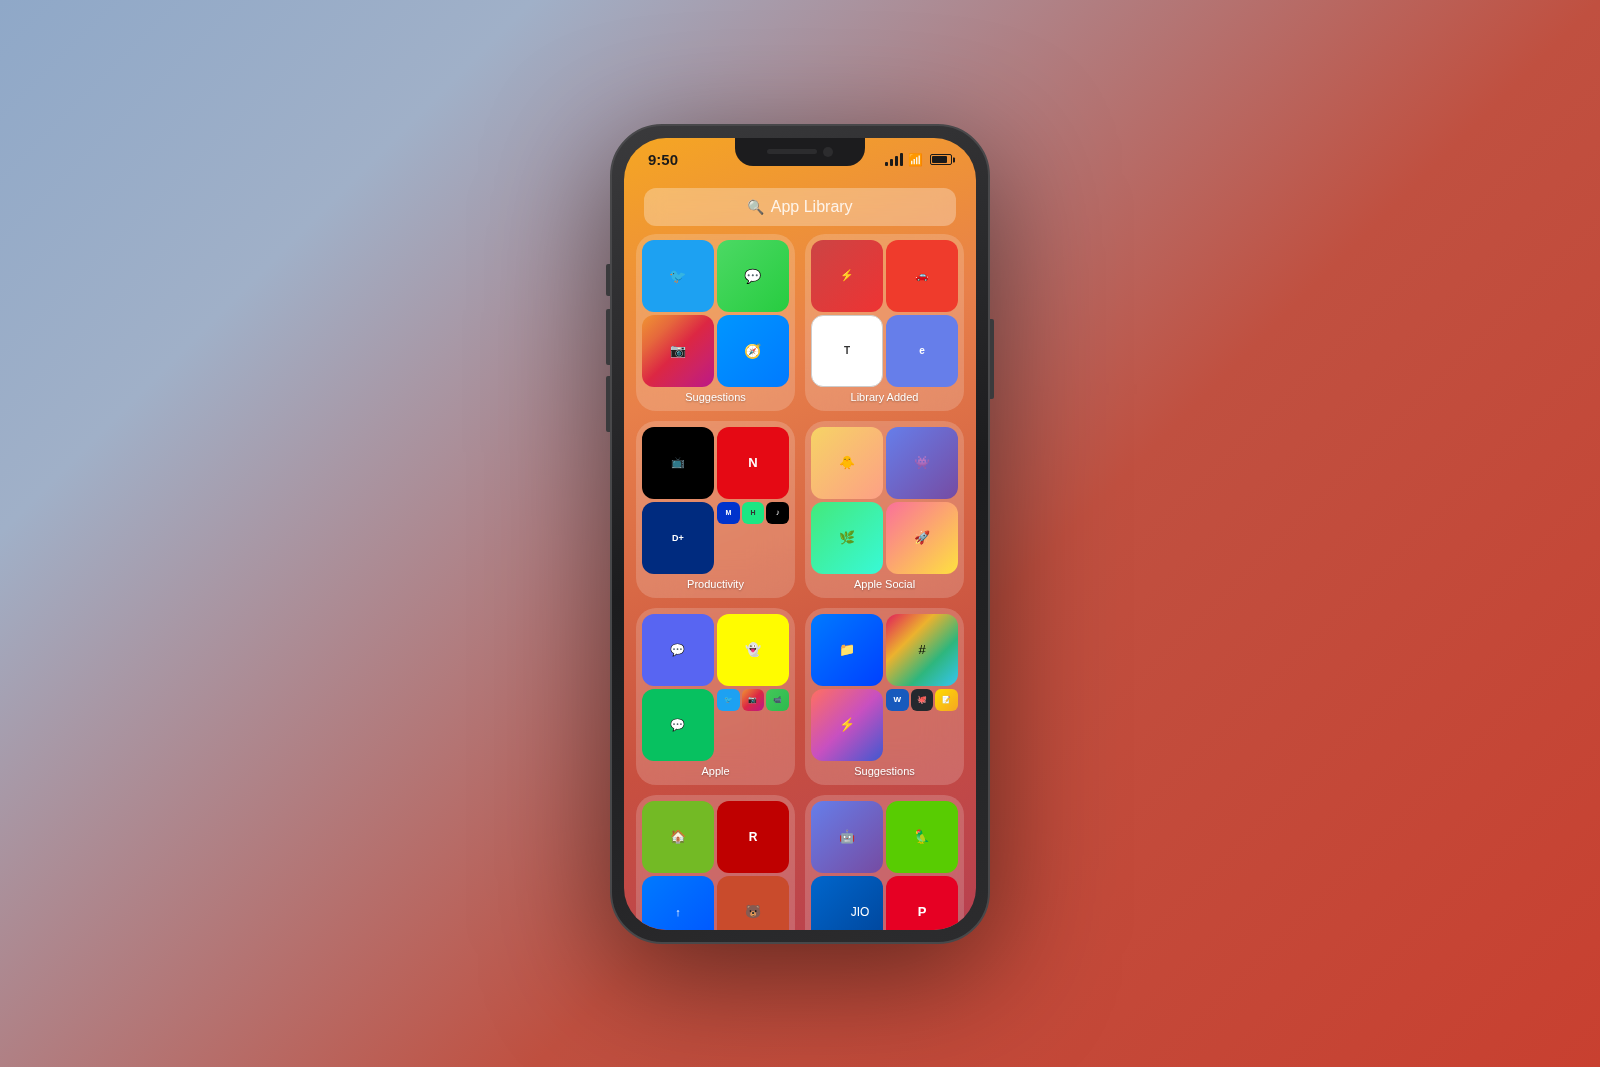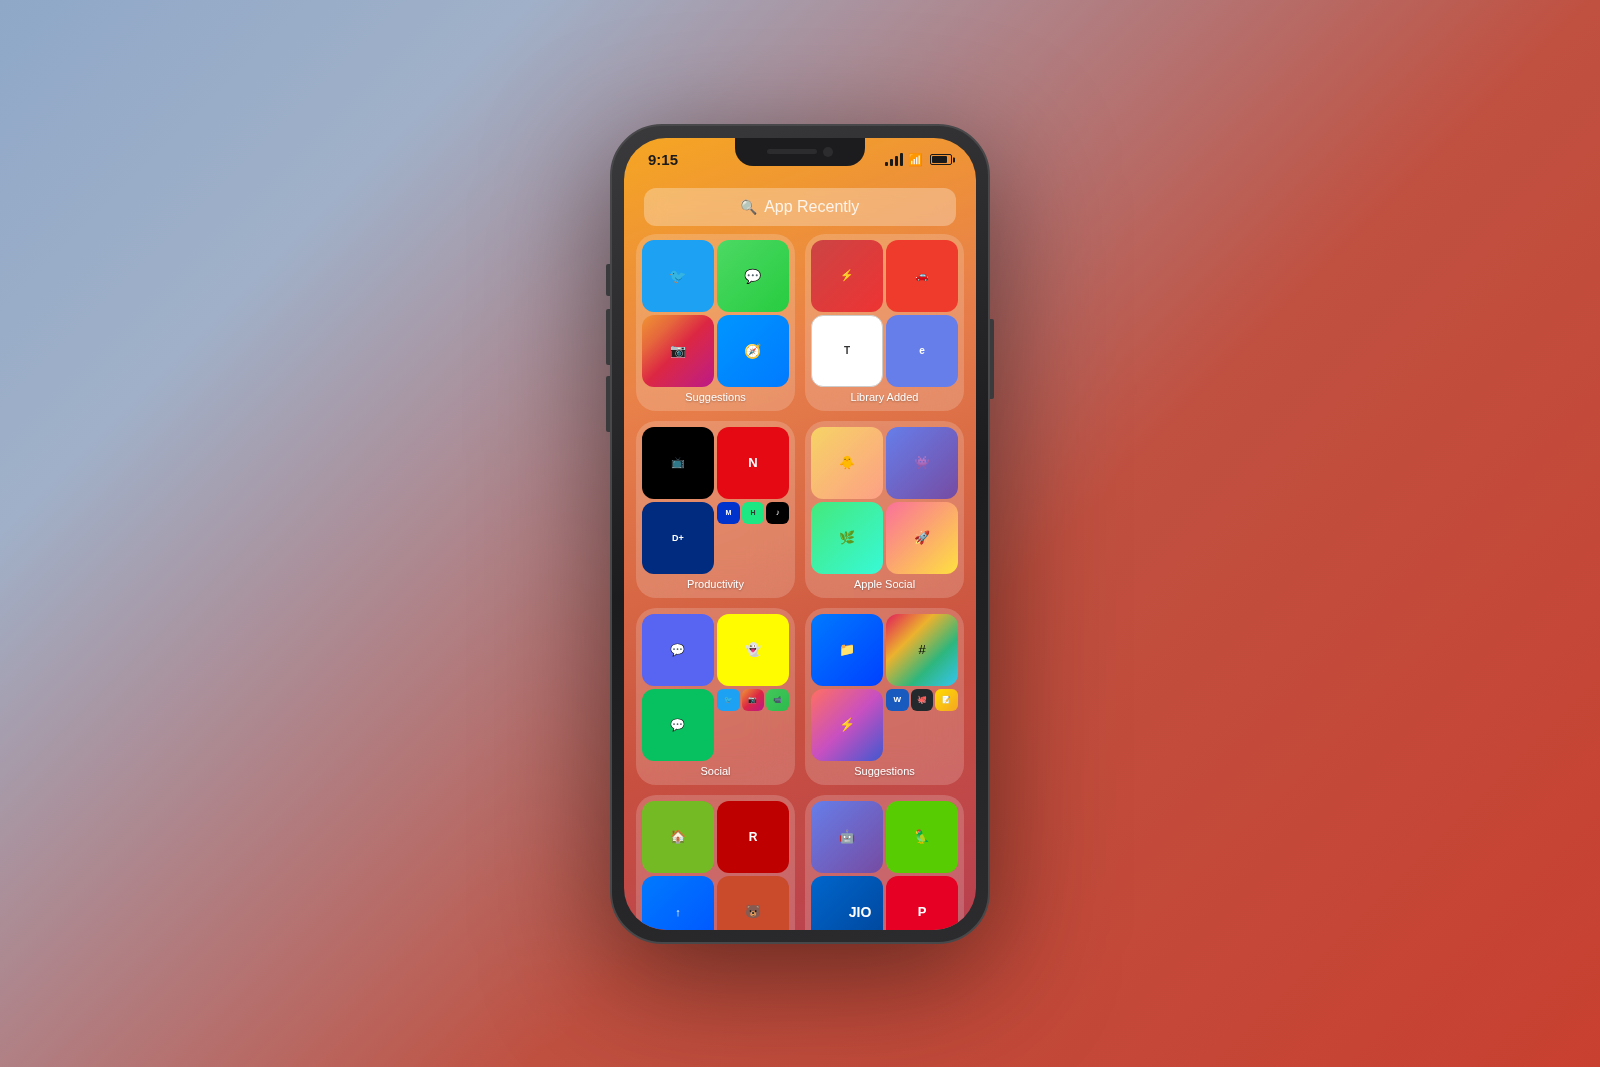--- a/index.html
+++ b/index.html
@@ -312,38 +312,38 @@
 
   <div class="phone-body">
     <div class="phone-screen">
 
       <div class="notch">
         <div class="notch-speaker"></div>
         <div class="notch-camera"></div>
       </div>
 
       <div class="status-bar">
-        <span class="status-time">9:15</span>
+        <span class="status-time">9:50</span>
         <div class="status-icons">
           <div class="signal-bars">
             <div class="signal-bar" style="height:4px"></div>
             <div class="signal-bar" style="height:7px"></div>
             <div class="signal-bar" style="height:10px"></div>
             <div class="signal-bar" style="height:13px"></div>
           </div>
           <span class="wifi-icon">📶</span>
           <div class="battery-icon">
             <div class="battery-fill"></div>
           </div>
         </div>
       </div>
 
       <div class="search-bar">
         <span class="search-icon-text">🔍</span>
-        <span class="search-placeholder">App Recently</span>
+        <span class="search-placeholder">App Library</span>
       </div>
 
       <div class="app-grid">
 
         <div class="app-folder">
           <div class="folder-grid">
             <div class="app-icon icon-twitter">
               <span style="color:white;font-size:14px;">🐦</span>
             </div>
             <div class="app-icon icon-messages">
@@ -441,21 +441,21 @@
                 <span style="color:white;font-size:7px;">🐦</span>
               </div>
               <div class="app-icon icon-instagram2" style="border-radius:6px;">
                 <span style="color:white;font-size:7px;">📷</span>
               </div>
               <div class="app-icon icon-facetime" style="border-radius:6px;">
                 <span style="color:white;font-size:7px;">📹</span>
               </div>
             </div>
           </div>
-          <div class="folder-label">Social</div>
+          <div class="folder-label">Apple</div>
         </div>
 
         <div class="app-folder">
           <div style="display:grid;grid-template-columns:1fr 1fr;grid-template-rows:1fr 1fr;gap:3px;width:100%;flex:1;">
             <div class="app-icon icon-files">
               <span style="color:white;font-size:13px;">📁</span>
             </div>
             <div class="app-icon icon-slack">
               <span style="font-size:13px;">#</span>
             </div>
@@ -496,21 +496,21 @@
 
         <div class="app-folder">
           <div class="folder-grid">
             <div class="app-icon icon-game5">
               <span style="font-size:13px;">🤖</span>
             </div>
             <div class="app-icon icon-duolingo">
               <span style="font-size:13px;">🦜</span>
             </div>
             <div class="app-icon icon-jio">
-              <span style="color:white;font-size:14px;font-weight:700;margin-left:26px;">JIO</span>
+              <span style="color:white;font-size:12px;font-weight:400;margin-left:26px;">JIO</span>
             </div>
             <div class="app-icon icon-pinterest">
               <span style="color:white;font-size:13px;font-weight:700;">P</span>
             </div>
           </div>
         </div>
 
       </div>
     </div>
   </div>

